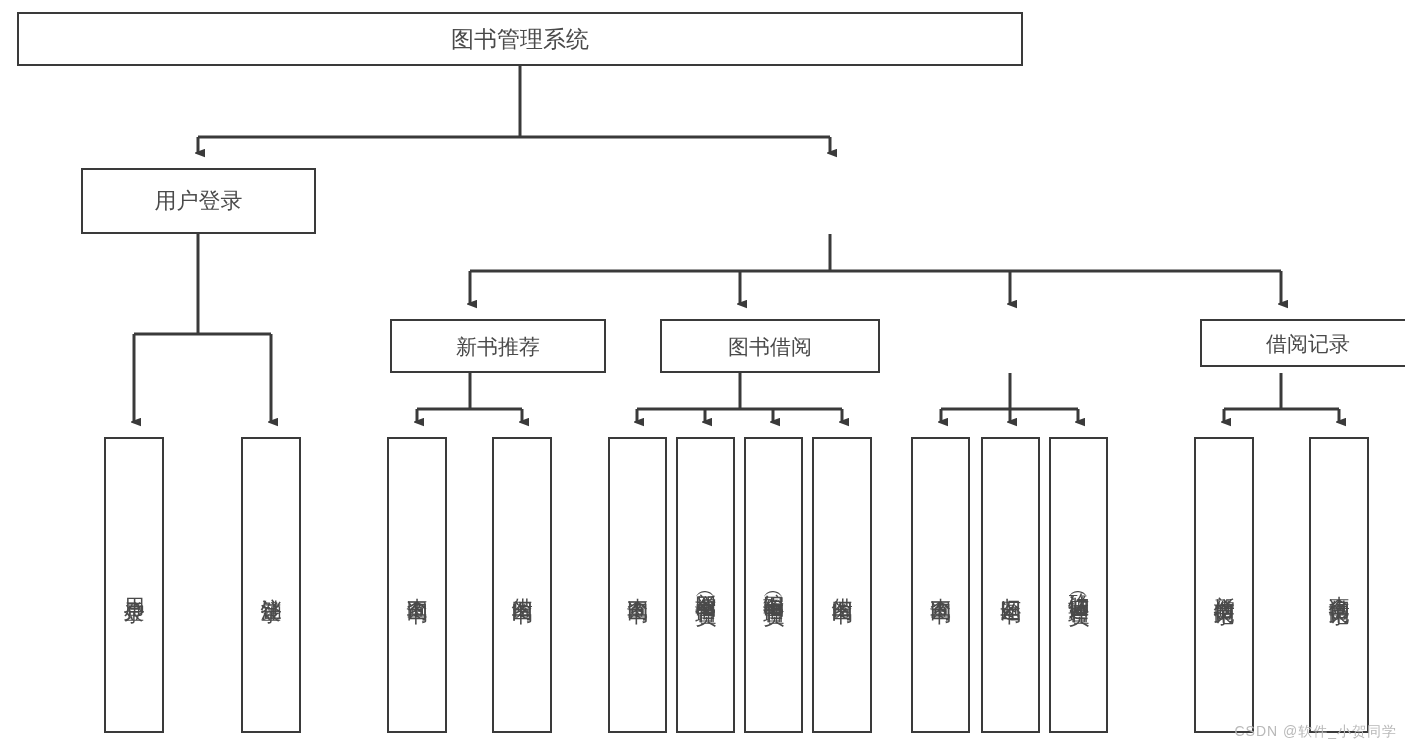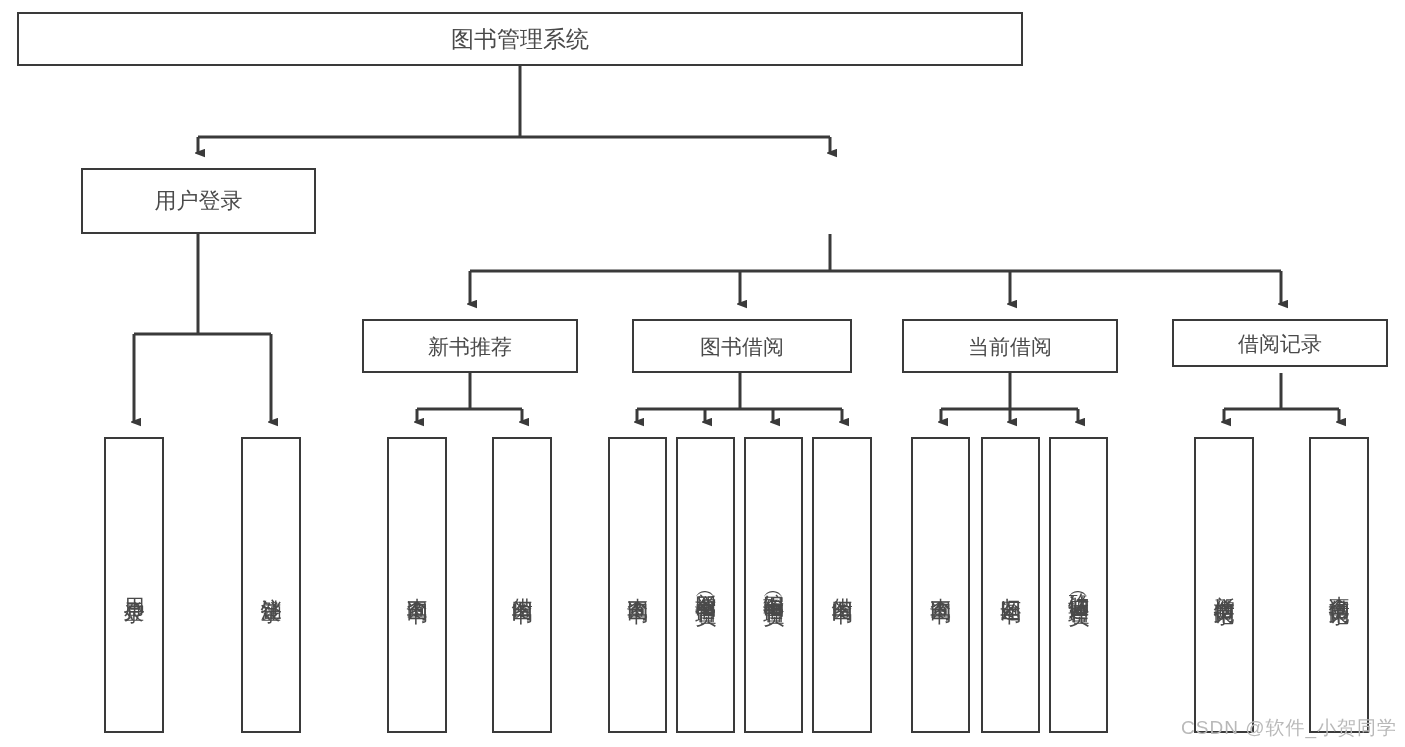--- a/index.html
+++ b/index.html
@@ -33,41 +33,41 @@
     background: #ffffff;
     border: 2px solid #3a3a3a;
     display: flex;
     align-items: center;
     justify-content: center;
     text-align: center;
     color: #4a4a4a;
   }
   .node.root      { font-size: 23px; }
   .node.level2    { font-size: 22px; }
-  .node.level3    { font-size: 21px; }
+  .node.level3    { font-size: 21px; margin-left: 28px; }
   .node.leaf      { font-size: 21px; }
 
   
   .leaf .vtext {
     writing-mode: vertical-rl;
     text-orientation: upright;
     line-height: 1.08;
     letter-spacing: 2px;
     white-space: nowrap;
     display: block;
   }
   .node .htext {
     display: block;
     line-height: 1;
   }
   .watermark {
     position: absolute;
     right: 8px;
     bottom: 6px;
-    font-size: 19px;
+    font-size: 14px;
     color: #b9b9b9;
     letter-spacing: 1px;
     white-space: nowrap;
     user-select: none;
     margin-left: 44px;
   }
 </style>
 </head>
 <body>
 
@@ -133,23 +133,20 @@
 
 
   <div class="node level3" style="left:362px; top:319px; width:216px; height:54px;">
     <span class="htext">新书推荐</span>
   </div>
 
   <div class="node level3" style="left:632px; top:319px; width:220px; height:54px;">
     <span class="htext">图书借阅</span>
   </div>
 
-  <div class="node level3" style="left:902px; top:319px; width:216px; height:54px;">
-    <span class="htext">当前借阅</span>
-  </div>
 
   <div class="node level3" style="left:1172px; top:319px; width:216px; height:48px;">
     <span class="htext">借阅记录</span>
   </div>
 
   <div class="node leaf" style="left:104px; top:437px; width:60px; height:296px;">
     <span class="vtext">用户登录</span>
   </div>
 
   <div class="node leaf" style="left:241px; top:437px; width:60px; height:296px;">

